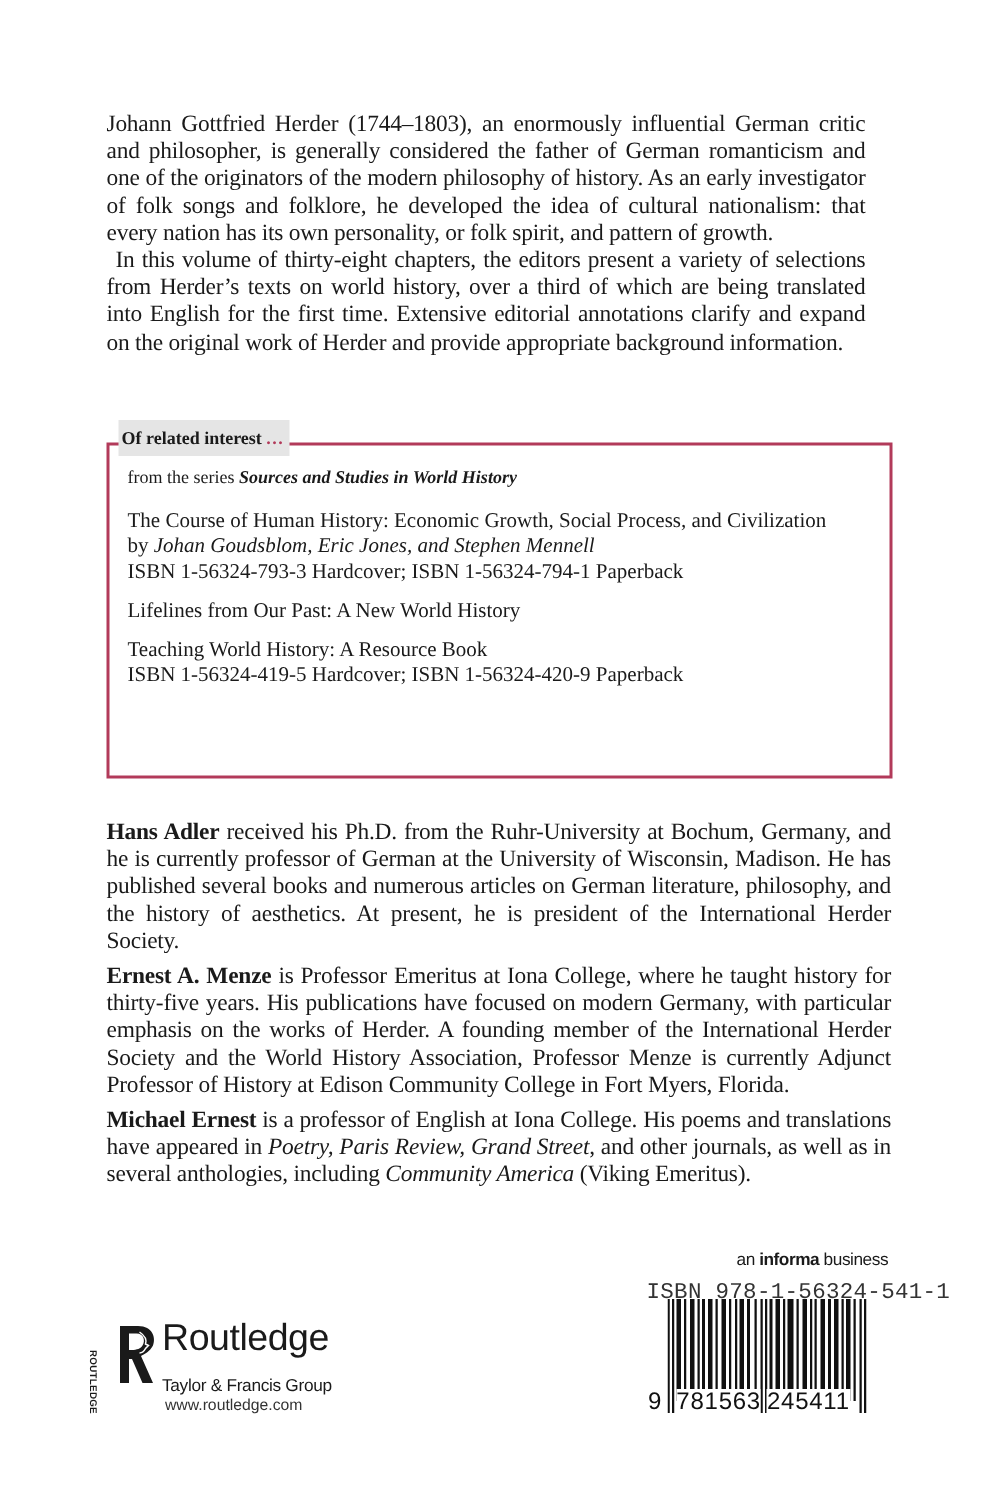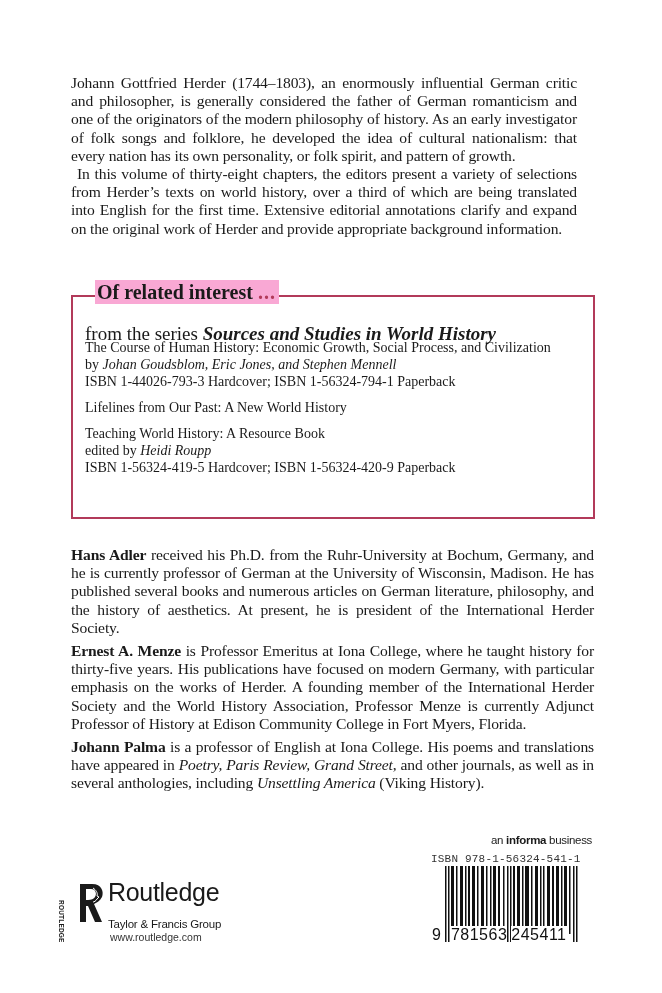--- a/index.html
+++ b/index.html
@@ -6,24 +6,24 @@
   body { width: 662px; height: 993px; position: relative; overflow: hidden;
          font-family: "Liberation Serif", "DejaVu Serif", serif; color: #1a1a1a; }
 
   .blurb { position: absolute; left: 71px; top: 74px; width: 506px;
            font-size: 15.6px; line-height: 18.2px; text-align: justify; letter-spacing: -0.15px; }
   .blurb p { margin: 0; }
   .blurb p + p { text-indent: 6px; }
 
   .related { position: absolute; left: 71px; top: 295px; width: 524px; height: 224px;
              border: 2px solid #b23a5a; border-left-width: 2px; box-sizing: border-box; }
-  .related-heading { position: absolute; left: 6px; top: -17px; background: #f9a8d4; padding: 0 3px 0 2px;
-                     font-weight: bold; font-size: 20px; line-height: 24px; color: #1a1a1a; margin-left: 16px; }
+  .related-heading { position: absolute; left: 6px; top: -17px; background: #e5e5e5; padding: 0 3px 0 2px;
+                     font-weight: bold; font-size: 12px; line-height: 24px; color: #1a1a1a; }
   .related-heading .dots { color: #b23a5a; font-weight: bold; letter-spacing: 1px; }
-  .series-line { position: absolute; left: 12px; top: 26px; font-size: 19px; line-height: 22px; white-space: nowrap; }
+  .series-line { position: absolute; left: 12px; top: 10px; font-size: 12px; line-height: 22px; white-space: nowrap; }
   .series-line i { font-weight: bold; }
   .books { position: absolute; left: 12px; top: 42px; right: 10px; font-size: 14px; line-height: 17px; }
   .book { margin-bottom: 9px; }
   .book-title { font-weight: normal; display: block; white-space: nowrap; }
   .book-by, .book-isbn { display: block; white-space: nowrap; font-family: Liberation Serif, serif; }
 
   .bios { position: absolute; left: 71px; top: 546px; width: 523px;
           font-size: 15.6px; line-height: 18.2px; text-align: justify; letter-spacing: -0.15px; }
   .bios p { margin: 0 0 5px 0; }
   .bios b { font-weight: bold; }
@@ -36,21 +36,21 @@
                font-size: 25px; line-height: 28px; color: #1a1a1a; letter-spacing: -0.3px; }
   .logo-group { position: absolute; left: 40px; top: 35px; font-family: "Liberation Sans", sans-serif;
                 font-size: 11.5px; line-height: 14px; color: #1a1a1a; white-space: nowrap; letter-spacing: -0.2px; }
   .logo-url { position: absolute; left: 42px; top: 49px; font-family: "Liberation Sans", sans-serif;
               font-size: 10.5px; color: #333; white-space: nowrap; }
 
   .informa { position: absolute; left: 491px; top: 834px; font-family: "Liberation Sans", sans-serif;
              font-size: 11.5px; color: #1a1a1a; white-space: nowrap; letter-spacing: -0.3px; }
   .informa b { font-weight: bold; }
   .isbn-text { position: absolute; left: 431px; top: 853px; font-family: "Liberation Mono", monospace;
-               font-size: 11px; color: #333; white-space: nowrap; letter-spacing: 0.2px; }
+               font-size: 15px; color: #333; white-space: nowrap; letter-spacing: 0.2px; }
   .barcode { position: absolute; left: 445px; top: 866px; width: 133px; height: 76px; }
   .barcode-digits { position: absolute; left: 432px; top: 926px; font-family: "Liberation Sans", sans-serif;
                     font-size: 16px; white-space: nowrap; color: #111; }
   .barcode-digits span { background: #fff; }
 </style>
 </head>
 <body>
 
 <div class="blurb">
   <p>Johann Gottfried Herder (1744–1803), an enormously influential German critic and philosopher, is generally considered the father of German romanticism and one of the originators of the modern philosophy of history.  As an early investigator of folk songs and folklore, he developed the idea of cultural nationalism: that every nation has its own personality, or folk spirit, and pattern of growth.</p>
@@ -62,37 +62,36 @@
     <span>Of related interest</span>
     <span class="dots">...</span>
   </div>
   <div class="series-line">
     <span>from the series </span><i>Sources and Studies in World History</i>
   </div>
   <div class="books">
     <div class="book">
       <span class="book-title">The Course of Human History: Economic Growth, Social Process, and Civilization</span>
       <span class="book-by"><span>by </span><i>Johan Goudsblom, Eric Jones, and Stephen Mennell</i></span>
-      <span class="book-isbn">ISBN 1-44026-793-3 Hardcover; ISBN 1-56324-794-1 Paperback</span>
+      <span class="book-isbn">ISBN 1-56324-793-3 Hardcover; ISBN 1-56324-794-1 Paperback</span>
     </div>
     <div class="book">
       <span class="book-title">Lifelines from Our Past: A New World History</span>
     </div>
     <div class="book">
       <span class="book-title">Teaching World History: A Resource Book</span>
-      <span class="book-by"><span>edited by </span><i>Heidi Roupp</i></span>
       <span class="book-isbn">ISBN 1-56324-419-5 Hardcover; ISBN 1-56324-420-9 Paperback</span>
     </div>
   </div>
 </div>
 
 <div class="bios">
   <p><b>Hans Adler</b><span> received his Ph.D. from the Ruhr-University at Bochum, Germany, and he is currently professor of German at the University of Wisconsin, Madison. He has published several books and numerous articles on German literature, philosophy, and the history of aesthetics.  At present, he is president of the International Herder Society.</span></p>
   <p><b>Ernest A. Menze</b><span> is Professor Emeritus at Iona College, where he taught history for thirty-five years.  His publications have focused on modern Germany, with particular emphasis on the works of Herder.  A founding member of the International Herder Society and the World History Association, Professor Menze is currently Adjunct Professor of History at Edison Community College in Fort Myers, Florida.</span></p>
-  <p><b>Johann Palma</b><span> is a professor of English at Iona College.  His poems and translations have appeared in </span><i>Poetry, Paris Review, Grand Street</i><span>, and other journals, as well as in several anthologies, including </span><i>Unsettling America</i><span> (Viking History).</span></p>
+  <p><b>Michael Ernest</b><span> is a professor of English at Iona College.  His poems and translations have appeared in </span><i>Poetry, Paris Review, Grand Street</i><span>, and other journals, as well as in several anthologies, including </span><i>Community America</i><span> (Viking Emeritus).</span></p>
 </div>
 
 <div class="publisher">
   <div class="logo-vert">ROUTLEDGE</div>
   <svg class="logo-mark" viewBox="0 0 38 42" width="38" height="42">
     <path d="M12 2 L24 2 C34 2 36 10 34 15 C32 19 28 21 26 22 L34 40 L27 40 L20 24 L18 24 L18 40 L12 40 Z" fill="#1a1a1a"></path>
     <path d="M18 7 L23 7 C28 7 29 12 27 15 C26 17 23 18 20 18 L18 18 Z" fill="#ffffff"></path>
     <path d="M25 6 C28 8 30 11 29 14 L31 15 L29 17 C28 19 26 20 25 20" stroke="#fff" stroke-width="1" fill="none"></path>
   </svg>
   <div class="logo-name">Routledge</div>

